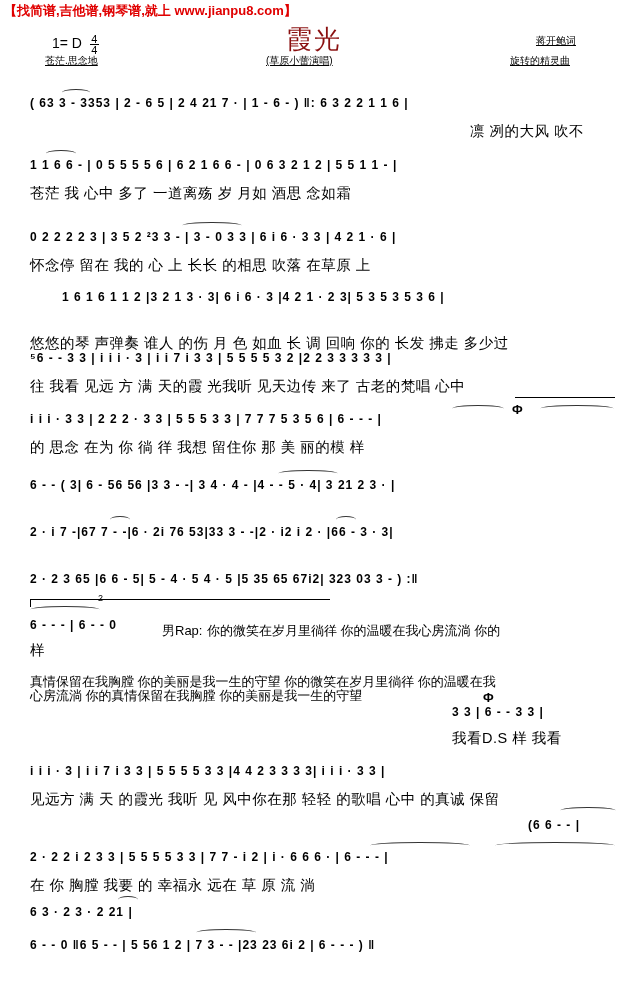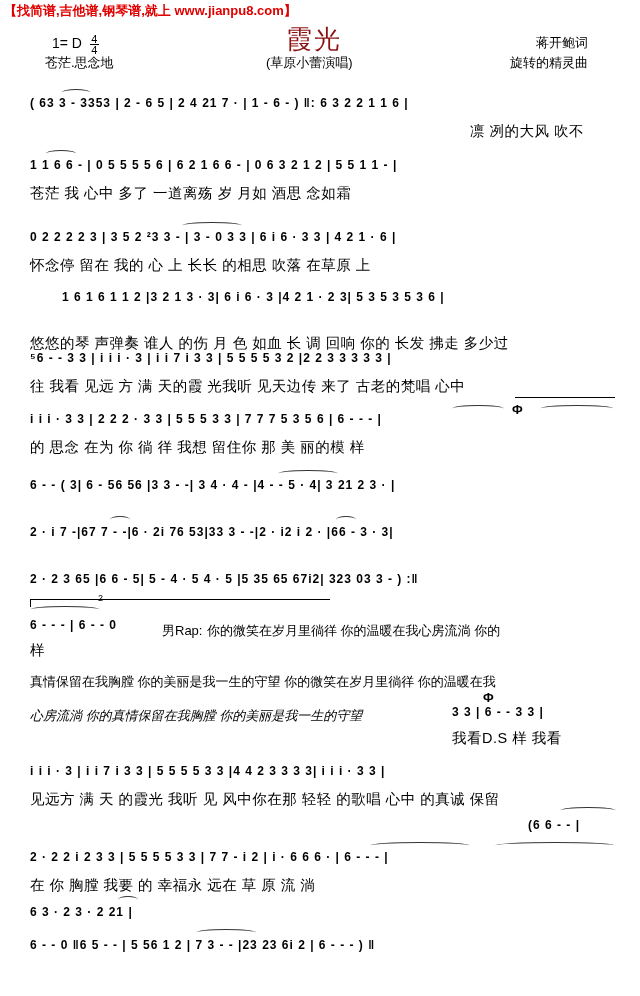--- a/index.html
+++ b/index.html
@@ -3,21 +3,21 @@
 <meta charset="utf-8">
 <style>
   html,body{margin:0;padding:0;background:#fff;}
   body{width:640px;height:996px;position:relative;overflow:hidden;font-family:"Liberation Sans","DejaVu Sans",sans-serif;color:#000;}
   .banner{position:absolute;left:4px;top:2px;font-size:13px;font-weight:bold;color:#e00000;white-space:nowrap;letter-spacing:0px;}
   .title{position:absolute;left:286px;top:22px;font-size:26px;color:#8a1010;font-family:"DejaVu Sans",sans-serif;letter-spacing:2px;}
   .key{position:absolute;left:52px;top:34px;font-size:14px;}
   .frac{display:inline-block;vertical-align:middle;text-align:center;font-size:11px;line-height:10px;margin-left:4px;}
   .frac span{display:block;}
   .frac .bar{border-top:1px solid #000;width:9px;margin:0 auto;}
-  .sub{position:absolute;font-size:13px;}
+  .sub{position:absolute;font-size:10px;text-decoration:underline;}
   .row{position:absolute;left:30px;width:580px;white-space:nowrap;}
   .notes{font-size:12px;font-weight:bold;letter-spacing:1px;font-family:"Liberation Sans",sans-serif;}
   .lyr{font-size:14.5px;letter-spacing:0.5px;}
   .rap{font-size:13px;}
   .arc{position:absolute;border-top:1.3px solid #333;border-radius:50% 50% 0 0;height:6px;}
   .voltaline{position:absolute;border-top:1px solid #000;}
   .voltatick{position:absolute;border-left:1px solid #000;height:8px;}
   .small{position:absolute;font-size:9px;}
   .coda{position:absolute;font-size:13px;font-weight:bold;}
 </style>
@@ -85,21 +85,21 @@
 <div class="row notes" style="top:618px;width:160px;">6 - - - | 6 - - 0</div>
 <div style="position:absolute;left:162px;top:621px;white-space:nowrap;">
   <span class="rap">男Rap:</span>
   <span class="rap">你的微笑在岁月里徜徉 你的温暖在我心房流淌 你的</span>
 </div>
 <div class="row lyr" style="top:641px;">样</div>
 
 <div class="row rap" style="top:673px;">真情保留在我胸膛 你的美丽是我一生的守望 你的微笑在岁月里徜徉 你的温暖在我</div>
 
 <div class="coda" style="left:483px;top:690px;">Φ</div>
-<div class="row rap" style="top:707px;width:420px;font-style:italic;">心房流淌 你的真情保留在我胸膛 你的美丽是我一生的守望</div>
+<div class="row rap" style="top:687px;width:420px;">心房流淌 你的真情保留在我胸膛 你的美丽是我一生的守望</div>
 <div class="row notes" style="top:705px;left:452px;width:180px;">3 3 |  6 - - 3 3 |</div>
 <div class="row lyr" style="top:729px;left:452px;width:180px;">我看D.S 样      我看</div>
 
 <div class="row notes" style="top:764px;">i i i · 3 | i i 7 i 3 3 | 5 5 5 5 3 3 |4 4 2 3 3 3 3| i i i · 3 3 |</div>
 <div class="row lyr" style="top:790px;">见远方    满    天  的霞光  我听    见  风中你在那    轻轻  的歌唱  心中     的真诚    保留</div>
 
 <div class="arc" style="left:560px;top:807px;width:56px;"></div>
 <div class="row notes" style="top:818px;left:528px;width:100px;">(6 6 - - |</div>
 
 <div class="arc" style="left:370px;top:842px;width:100px;"></div>

